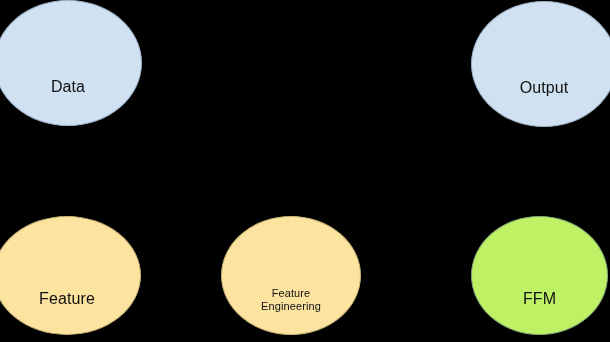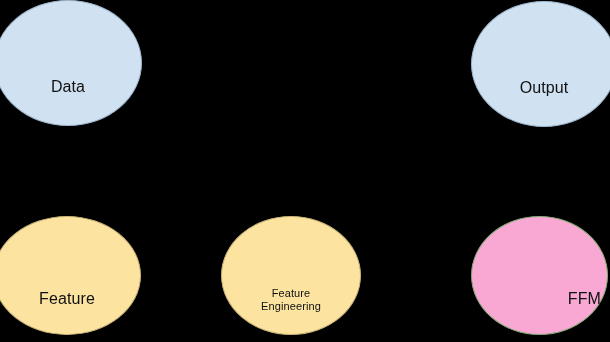--- a/index.html
+++ b/index.html
@@ -65,24 +65,23 @@
   #node-feature-engineering {
     left: 221px; top: 216px;
     width: 140px; height: 119px;
     background: #fce3a0;
     border: 1px solid #c9b477;
     font-size: 11px;
   }
   #node-ffm {
     left: 471px; top: 216px;
     width: 137px; height: 119px;
-    background: #f9a8d4;
+    background: #bef264;
     border: 1px solid #85ab76;
     font-size: 16px;
-    justify-content: flex-end;
   }
 </style>
 </head>
 <body>
 
 <div id="canvas">
 
   <div class="node" id="node-data">
     <span class="node-label">Data</span>
   </div>

